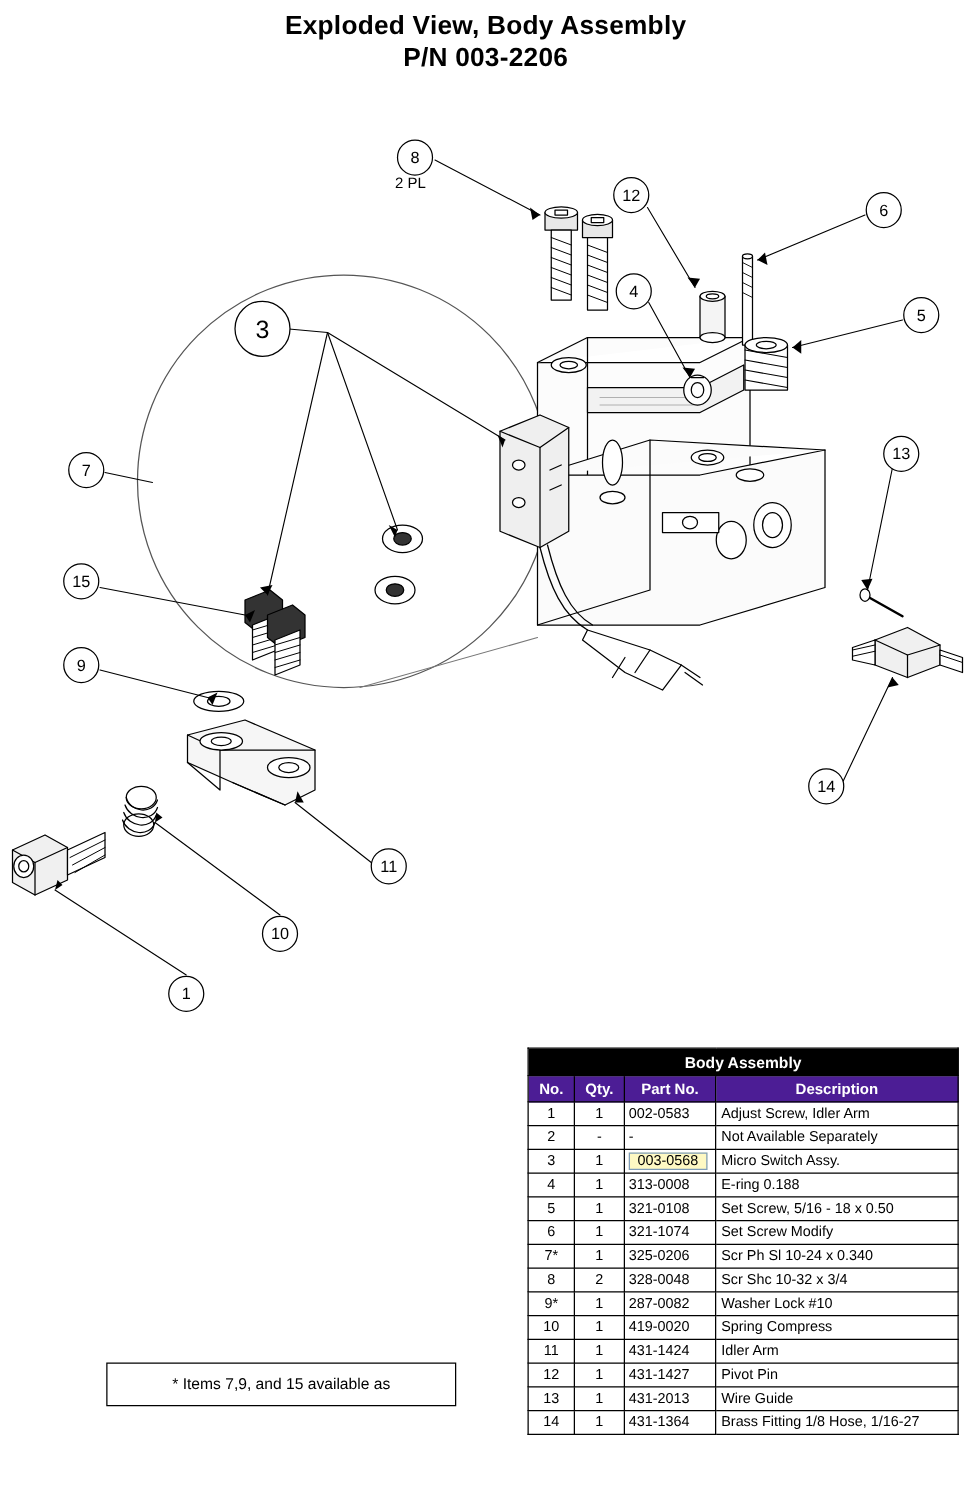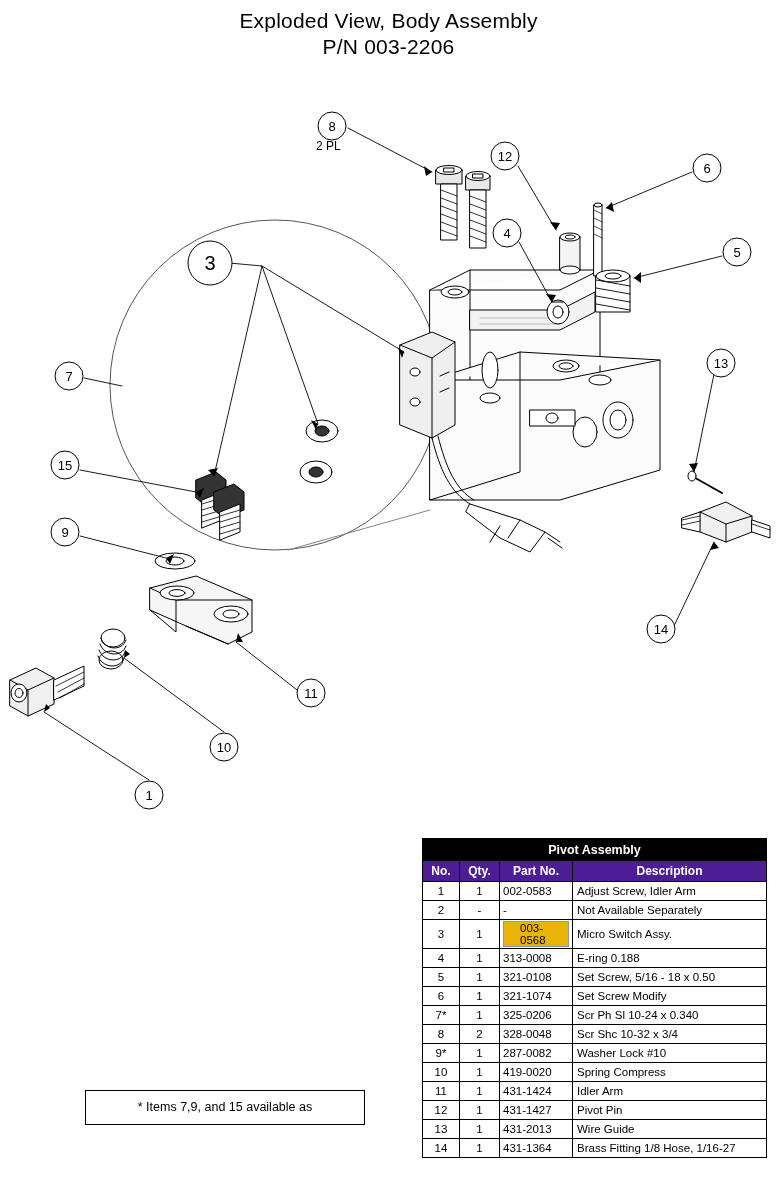--- a/index.html
+++ b/index.html
@@ -17,21 +17,21 @@
   }
   #title-block {
     position: absolute;
     top: 8px;
     left: 0;
     width: 777px;
     text-align: center;
   }
   #title-block .line {
     font-size: 21px;
-    font-weight: normal;
+    font-weight: bold;
     letter-spacing: 0.2px;
     line-height: 26px;
   }
   #drawing {
     position: absolute;
     top: 80px;
     left: 0;
     width: 777px;
     height: 740px;
   }
@@ -67,23 +67,23 @@
     font-weight: bold;
     text-align: center;
     font-size: 12px;
     height: 18px;
   }
   #parts-table td.c-no { width: 30px; text-align: center; }
   #parts-table td.c-qty { width: 33px; text-align: center; }
   #parts-table td.c-pn { width: 66px; }
   #parts-table td.c-desc { text-align: left; padding-left: 4px; }
   #parts-table td.c-pn .pn-highlight {
-    background: #eab308;
+    background: #fef9c3;
     border: 1px solid #7f9db9;
-    padding: 0 16px;
+    padding: 0 6px;
     display: inline-block;
     line-height: 12px;
   }
   
   #footnote {
     position: absolute;
     left: 85px;
     top: 1090px;
     width: 280px;
     border: 1px solid #000;
@@ -367,21 +367,21 @@
           <circle cx="149" cy="715" r="14" fill="#ffffff" stroke="#000" stroke-width="1"></circle>
           <text x="149" y="719.5" text-anchor="middle" font-family="&quot;Liberation Sans&quot;, sans-serif" font-size="13" fill="#000">1</text>
         </g>
       </g>
 </svg>
 </div>
 
 <table id="parts-table">
   <thead>
     <tr class="tbl-title">
-      <th colspan="4">Pivot Assembly</th>
+      <th colspan="4">Body Assembly</th>
     </tr>
     <tr class="tbl-head">
       <th>No.</th>
       <th>Qty.</th>
       <th>Part No.</th>
       <th>Description</th>
     </tr>
   </thead>
   <tbody id="parts-table-body">
       <tr>

